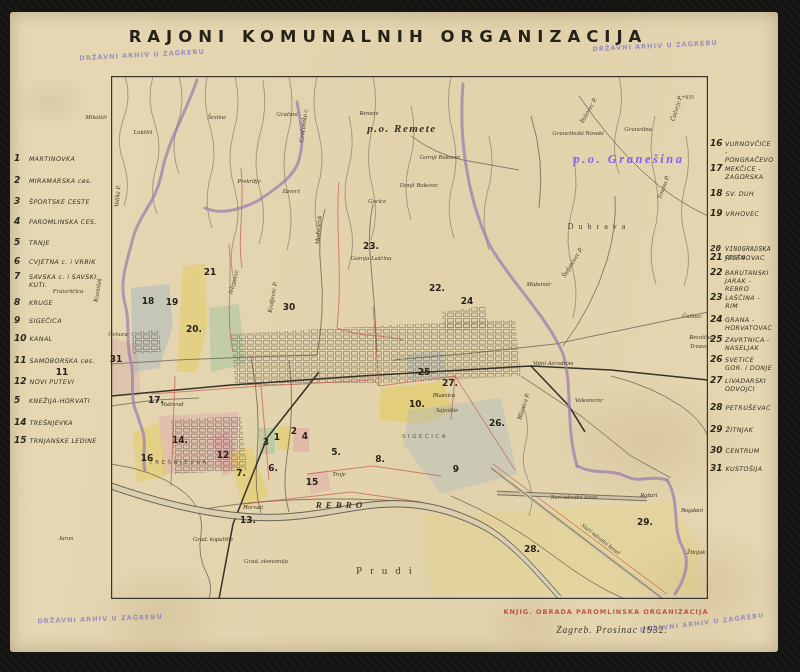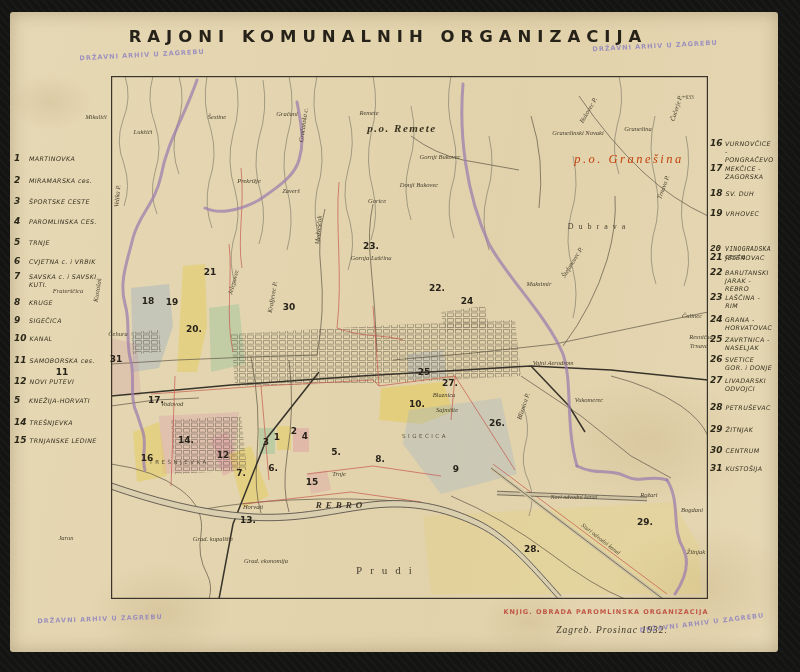--- a/index.html
+++ b/index.html
@@ -36,21 +36,21 @@
   .list-left .row{left:14px;width:100px;}
   .list-right .row{left:710px;width:64px;}
   .row .num{font-weight:bold;font-style:italic;font-size:9px;min-width:12px;color:#2b2719;}
   .row .lbl{font-style:italic;font-size:6.3px;letter-spacing:.4px;padding-top:2px;color:#35301f;line-height:1.25;}
 
   
   .mlabel{position:absolute;transform:translate(-50%,-50%);white-space:nowrap;
     font-family:"Liberation Serif", serif;font-style:italic;font-size:6.5px;color:#463f2e;}
   .mlabel.si{font-size:6px;color:#4c4534;}
   .mlabel.big{font-weight:bold;font-size:11px;letter-spacing:1.5px;color:#39331f;}
-  .mlabel.big2{font-weight:normal;font-size:12.5px;letter-spacing:2.5px;color:#c2410c;}
+  .mlabel.big2{font-weight:bold;font-size:12.5px;letter-spacing:2.5px;color:#8b5cf6;}
   .mlabel.sp{font-size:8px;letter-spacing:5px;font-style:normal;color:#4c4534;}
   .mlabel.sp2{font-size:11px;letter-spacing:8px;font-style:normal;color:#4c4534;}
   .mlabel.spx{font-family:"DejaVu Sans",sans-serif;font-style:normal;font-size:5.5px;letter-spacing:2.5px;color:#57503c;}
   .mlabel.sava{font-weight:bold;font-size:9px;letter-spacing:4px;color:#3a3426;}
   .mlabel.tiny{font-size:5.5px;font-style:normal;color:#57503c;}
   .mnum{position:absolute;transform:translate(-50%,-50%);font-weight:bold;font-size:9px;color:#28231a;white-space:nowrap;}
 
   
   .redstamp{position:absolute;left:606px;top:612px;transform:translate(-50%,-50%);
     color:var(--stamp_red,#b8392e);opacity:.8;font-weight:bold;font-size:6.5px;letter-spacing:1px;white-space:nowrap;}
@@ -397,21 +397,21 @@
     <span class="mnum" style="left: 305px; top: 436px;">4</span>
     <span class="mnum" style="left: 336px; top: 452px;">5.</span>
     <span class="mnum" style="left: 273px; top: 468px;">6.</span>
     <span class="mnum" style="left: 241px; top: 473px;">7.</span>
     <span class="mnum" style="left: 380px; top: 459px;">8.</span>
     <span class="mnum" style="left: 456px; top: 469px;">9</span>
     <span class="mnum" style="left: 417px; top: 404px;">10.</span>
     <span class="mnum" style="left: 62px; top: 372px;">11</span>
     <span class="mnum" style="left: 223px; top: 455px;">12</span>
     <span class="mnum" style="left: 248px; top: 520px;">13.</span>
-    <span class="mnum" style="left: 186px; top: 440px;">14.</span>
+    <span class="mnum" style="left: 180px; top: 440px;">14.</span>
     <span class="mnum" style="left: 312px; top: 482px;">15</span>
     <span class="mnum" style="left: 147px; top: 458px;">16</span>
     <span class="mnum" style="left: 156px; top: 400px;">17.</span>
     <span class="mnum" style="left: 148px; top: 301px;">18</span>
     <span class="mnum" style="left: 172px; top: 302px;">19</span>
     <span class="mnum" style="left: 194px; top: 329px;">20.</span>
     <span class="mnum" style="left: 210px; top: 272px;">21</span>
     <span class="mnum" style="left: 437px; top: 288px;">22.</span>
     <span class="mnum" style="left: 371px; top: 246px;">23.</span>
     <span class="mnum" style="left: 467px; top: 301px;">24</span>

